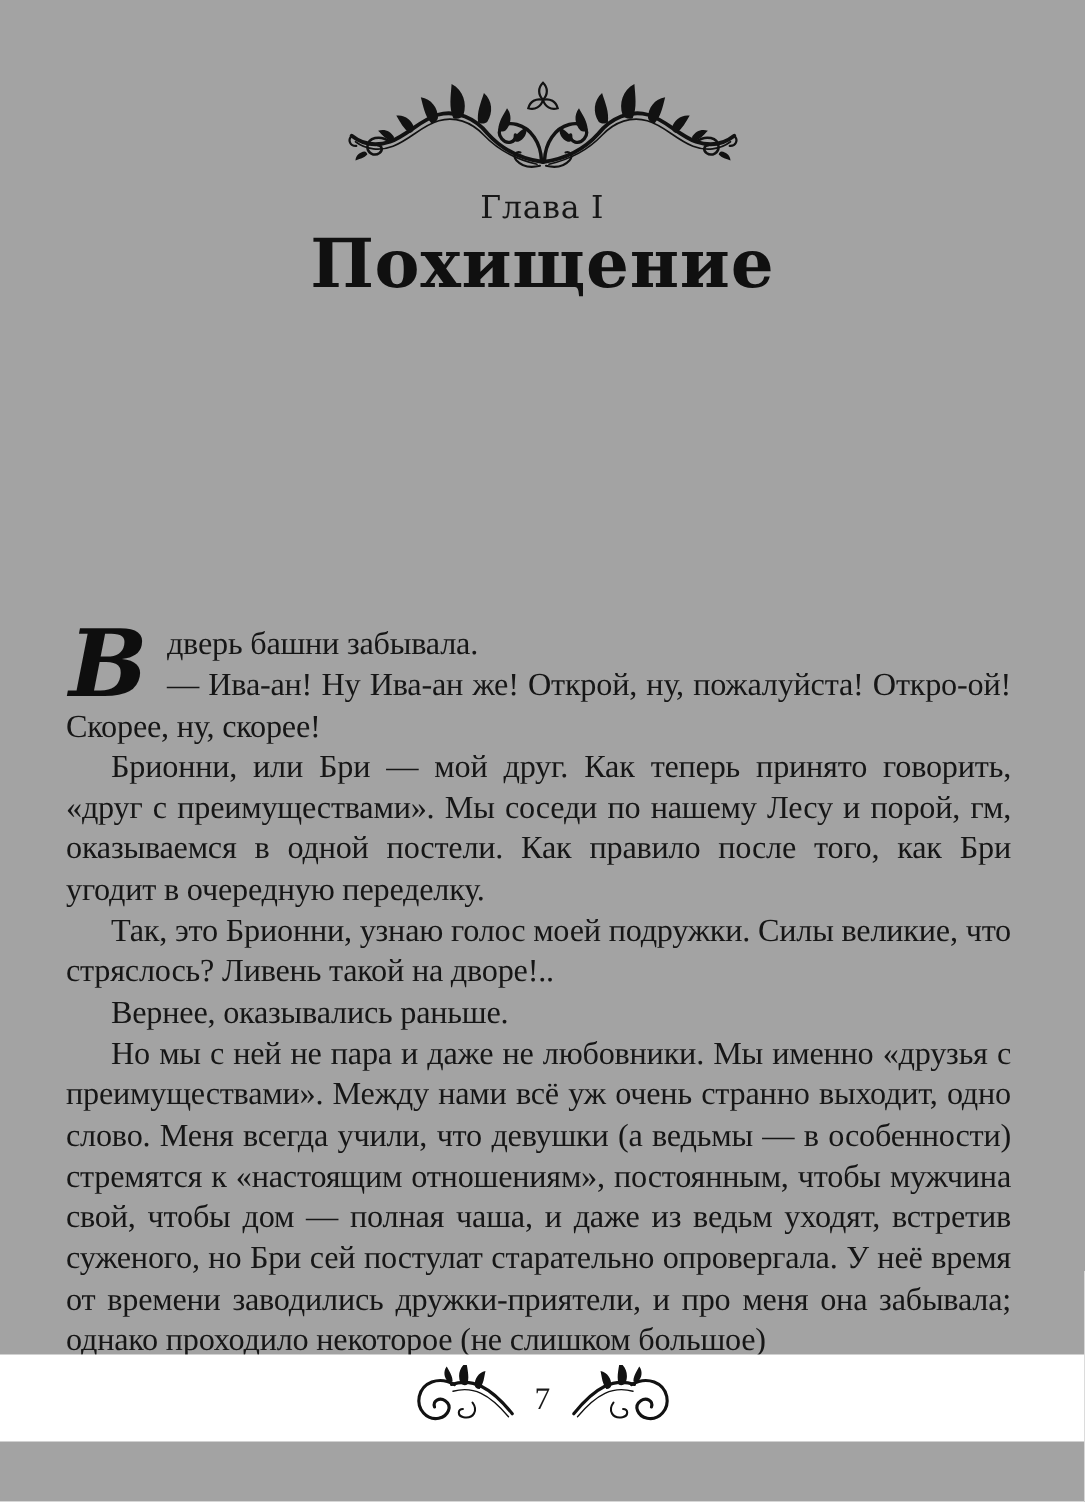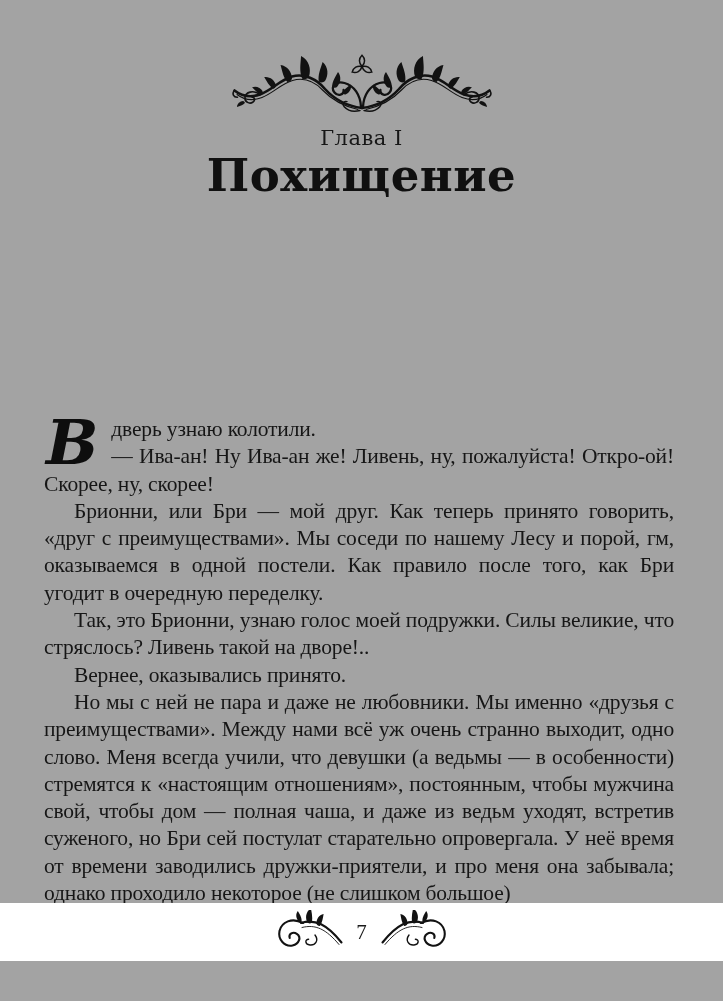--- a/index.html
+++ b/index.html
@@ -106,25 +106,25 @@
       <use href="#tq-petal" transform="rotate(240 132 13.5)"></use>
     </g>
   </svg>
 
   <div class="chapter-label">Глава I</div>
 
   <h1 class="chapter-title">Похищение</h1>
 
   <div class="body-text">
     <span class="drop-cap">В</span>
-    <p class="flush">дверь узнаю колотили.</p>
-    <p class="flush">— Ива-ан! Ну Ива-ан же! Ливень, ну, пожалуйста! Откро-ой! Скорее, ну, скорее!</p>
+    <p class="flush">дверь башни забывала.</p>
+    <p class="flush">— Ива-ан! Ну Ива-ан же! Открой, ну, пожалуйста! Откро-ой! Скорее, ну, скорее!</p>
     <p>Брионни, или Бри — мой друг. Как теперь принято говорить, «друг с преимуществами». Мы соседи по нашему Лесу и порой, гм, оказываемся в одной постели. Как правило после того, как Бри угодит в очередную переделку.</p>
     <p>Так, это Брионни, узнаю голос моей подружки. Силы великие, что стряслось? Ливень такой на дворе!..</p>
-    <p>Вернее, оказывались принято.</p>
+    <p>Вернее, оказывались раньше.</p>
     <p>Но мы с ней не пара и даже не любовники. Мы именно «друзья с преимуществами». Между нами всё уж очень странно выходит, одно слово. Меня всегда учили, что девушки (а ведьмы — в особенности) стремятся к «настоящим отношениям», постоянным, чтобы мужчина свой, чтобы дом — полная чаша, и даже из ведьм уходят, встретив суженого, но Бри сей постулат старательно опровергала. У неё время от времени заводились дружки-приятели, и про меня она забывала; однако проходило некоторое (не слишком большое)</p>
   </div>
 
   <div class="footer">
     <svg class="foot-fl left" width="70" height="44" viewBox="0 0 70 44">
       <use href="#foot-half"></use>
     </svg>
     <span class="page-number">7</span>
     <svg class="foot-fl right" width="70" height="44" viewBox="0 0 70 44">
       <use href="#foot-half"></use>

